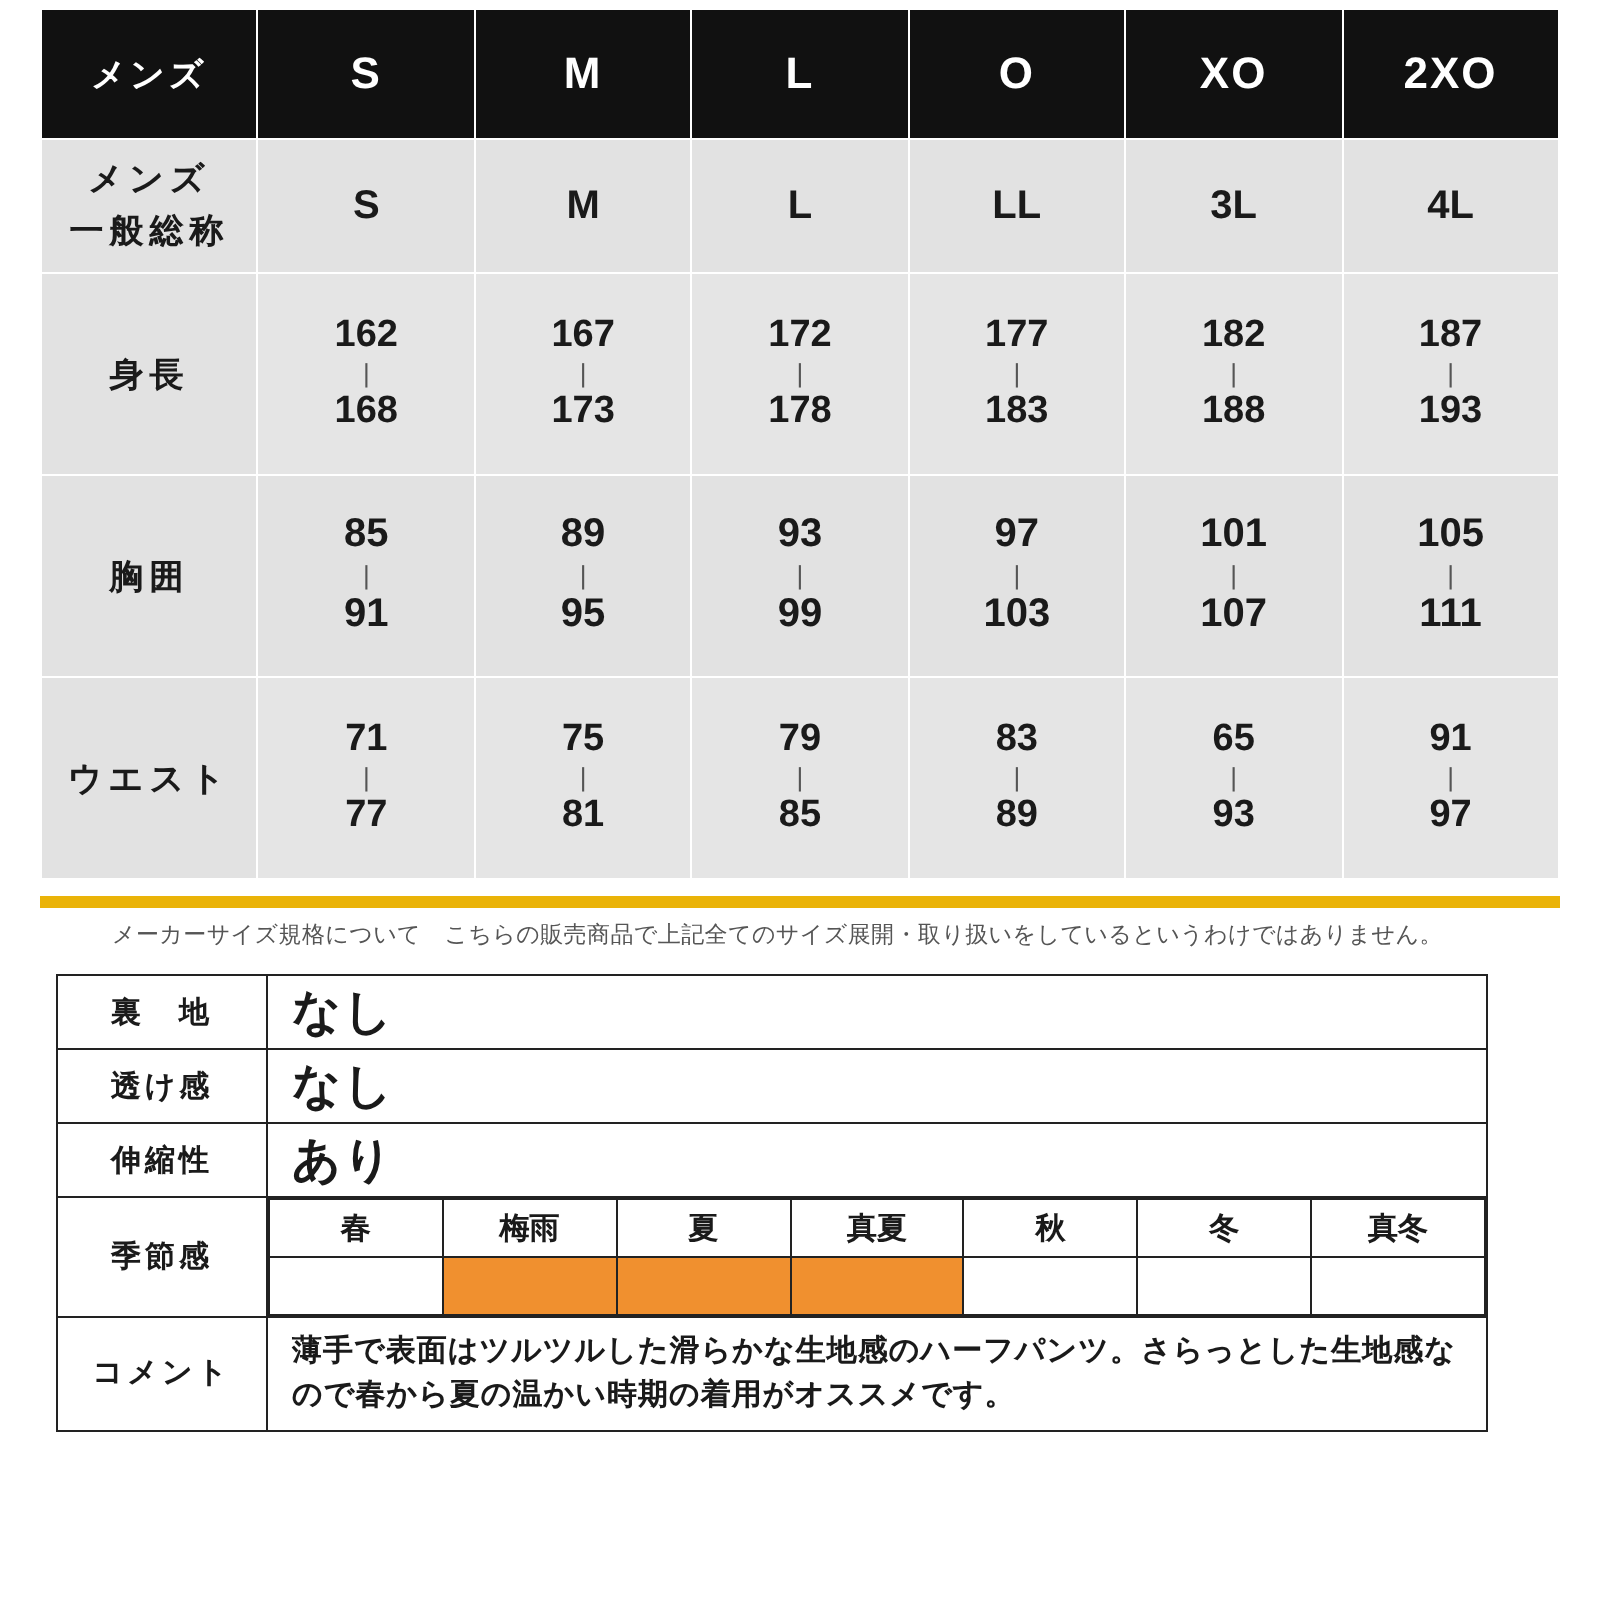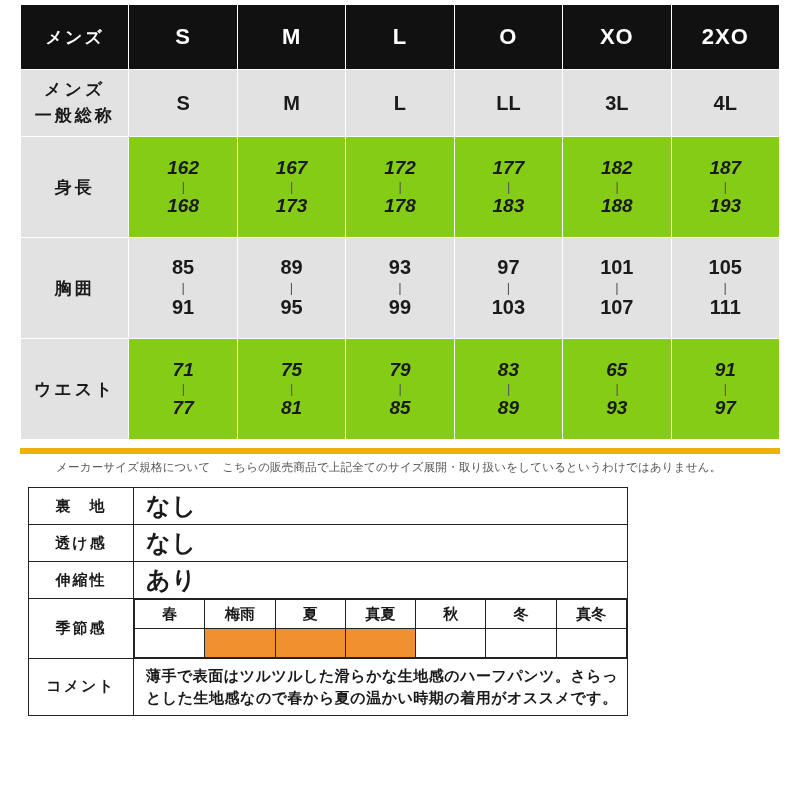--- a/index.html
+++ b/index.html
@@ -55,23 +55,22 @@
   .row-label .sub {
     display: block;
     line-height: 1.55;
   }
   .gray-cell {
     background: #e2e2e2;
     font-size: 20px;
     height: 64px;
   }
   .white-cell {
-    background: #84cc16;
+    background: #e5e5e5;
     font-size: 19px;
-    font-style: italic;
   }
   .range {
     line-height: 1.28;
     padding: 6px 0;
   }
   .range .dash {
     display: block;
     font-size: 13px;
     font-weight: normal;
     color: #555;
@@ -94,21 +93,21 @@
     margin: 8px 20px 0 20px;
     padding: 6px 0 8px 36px;
     font-size: 11.5px;
     color: #555555;
     border-top: 6px solid #eab308;
     letter-spacing: 0.2px;
   }
 
   
   table.detail-table {
-    width: 600px;
+    width: 716px;
     margin: 4px 28px 0 28px;
     border-collapse: collapse;
     table-layout: fixed;
   }
   table.detail-table td {
     border: 1px solid #222222;
     vertical-align: middle;
   }
   .dt-label {
     width: 104px;

